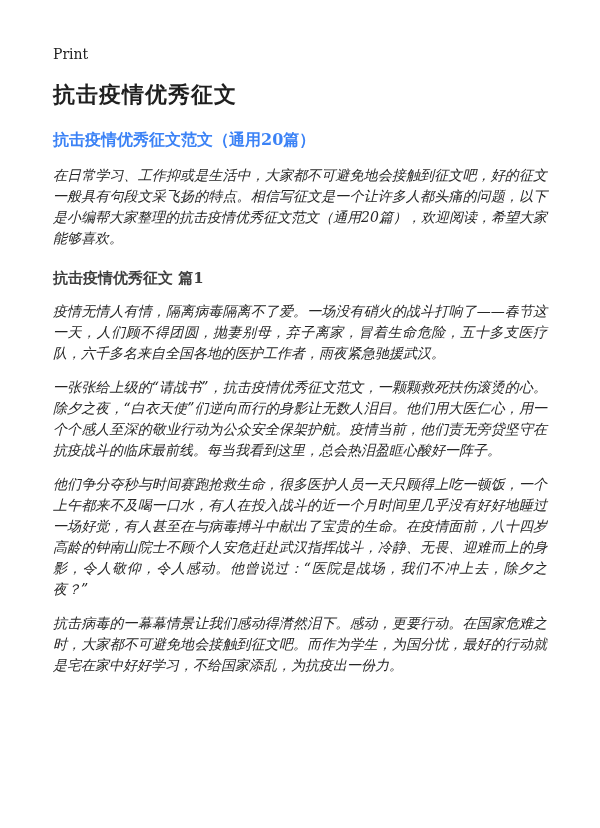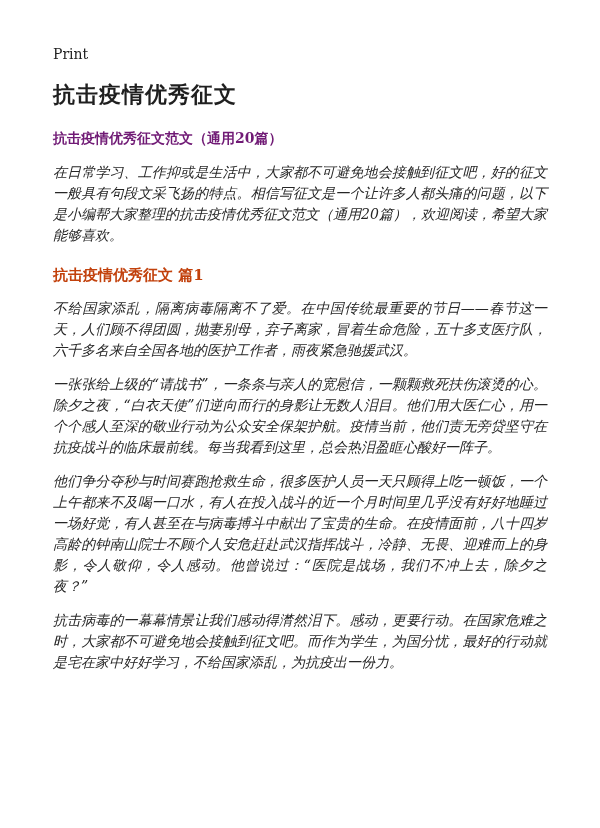--- a/index.html
+++ b/index.html
@@ -28,54 +28,54 @@
   .doc-title {
     font-family: "DejaVu Sans", "Liberation Sans", sans-serif;
     font-size: 22px;
     font-weight: bold;
     text-align: left;
     color: #1f1f1f;
     margin: 8px 0 20px 0;
     letter-spacing: 1px;
   }
   .doc-subtitle {
-    font-size: 14px;
+    font-size: 16px;
     font-weight: bold;
-    color: #701a75;
+    color: #3b82f6;
     margin: 0 0 14px 0;
   }
   .para {
     font-size: 14px;
     line-height: 21px;
     margin: 0 0 13px 0;
     text-align: justify;
     color: #262626;
     font-style: italic;
   }
   .section-heading {
     font-size: 15px;
     font-weight: bold;
-    color: #c2410c;
+    color: #404040;
     margin: 20px 0 13px 0;
   }
 </style>
 </head>
 <body>
 
 <div class="page">
 
   <span class="print-btn">Print</span>
 
   <h1 class="doc-title">抗击疫情优秀征文</h1>
 
   <p class="doc-subtitle">抗击疫情优秀征文范文（通用20篇）</p>
 
   <p class="para">在日常学习、工作抑或是生活中，大家都不可避免地会接触到征文吧，好的征文一般具有句段文采飞扬的特点。相信写征文是一个让许多人都头痛的问题，以下是小编帮大家整理的抗击疫情优秀征文范文（通用20篇），欢迎阅读，希望大家能够喜欢。</p>
 
   <h2 class="section-heading">抗击疫情优秀征文 篇1</h2>
 
-  <p class="para">不给国家添乱，隔离病毒隔离不了爱。在中国传统最重要的节日——春节这一天，人们顾不得团圆，抛妻别母，弃子离家，冒着生命危险，五十多支医疗队，六千多名来自全国各地的医护工作者，雨夜紧急驰援武汉。</p>
-  <p class="para">一张张给上级的“请战书”，一条条与亲人的宽慰信，一颗颗救死扶伤滚烫的心。除夕之夜，“白衣天使”们逆向而行的身影让无数人泪目。他们用大医仁心，用一个个感人至深的敬业行动为公众安全保架护航。疫情当前，他们责无旁贷坚守在抗疫战斗的临床最前线。每当我看到这里，总会热泪盈眶心酸好一阵子。</p>
+  <p class="para">疫情无情人有情，隔离病毒隔离不了爱。一场没有硝火的战斗打响了——春节这一天，人们顾不得团圆，抛妻别母，弃子离家，冒着生命危险，五十多支医疗队，六千多名来自全国各地的医护工作者，雨夜紧急驰援武汉。</p>
+  <p class="para">一张张给上级的“请战书”，抗击疫情优秀征文范文，一颗颗救死扶伤滚烫的心。除夕之夜，“白衣天使”们逆向而行的身影让无数人泪目。他们用大医仁心，用一个个感人至深的敬业行动为公众安全保架护航。疫情当前，他们责无旁贷坚守在抗疫战斗的临床最前线。每当我看到这里，总会热泪盈眶心酸好一阵子。</p>
   <p class="para">他们争分夺秒与时间赛跑抢救生命，很多医护人员一天只顾得上吃一顿饭，一个上午都来不及喝一口水，有人在投入战斗的近一个月时间里几乎没有好好地睡过一场好觉，有人甚至在与病毒搏斗中献出了宝贵的生命。在疫情面前，八十四岁高龄的钟南山院士不顾个人安危赶赴武汉指挥战斗，冷静、无畏、迎难而上的身影，令人敬仰，令人感动。他曾说过：“医院是战场，我们不冲上去，除夕之夜？”</p>
   <p class="para">抗击病毒的一幕幕情景让我们感动得潸然泪下。感动，更要行动。在国家危难之时，大家都不可避免地会接触到征文吧。而作为学生，为国分忧，最好的行动就是宅在家中好好学习，不给国家添乱，为抗疫出一份力。</p>
   
 
 </div>
 
 </body></html>

